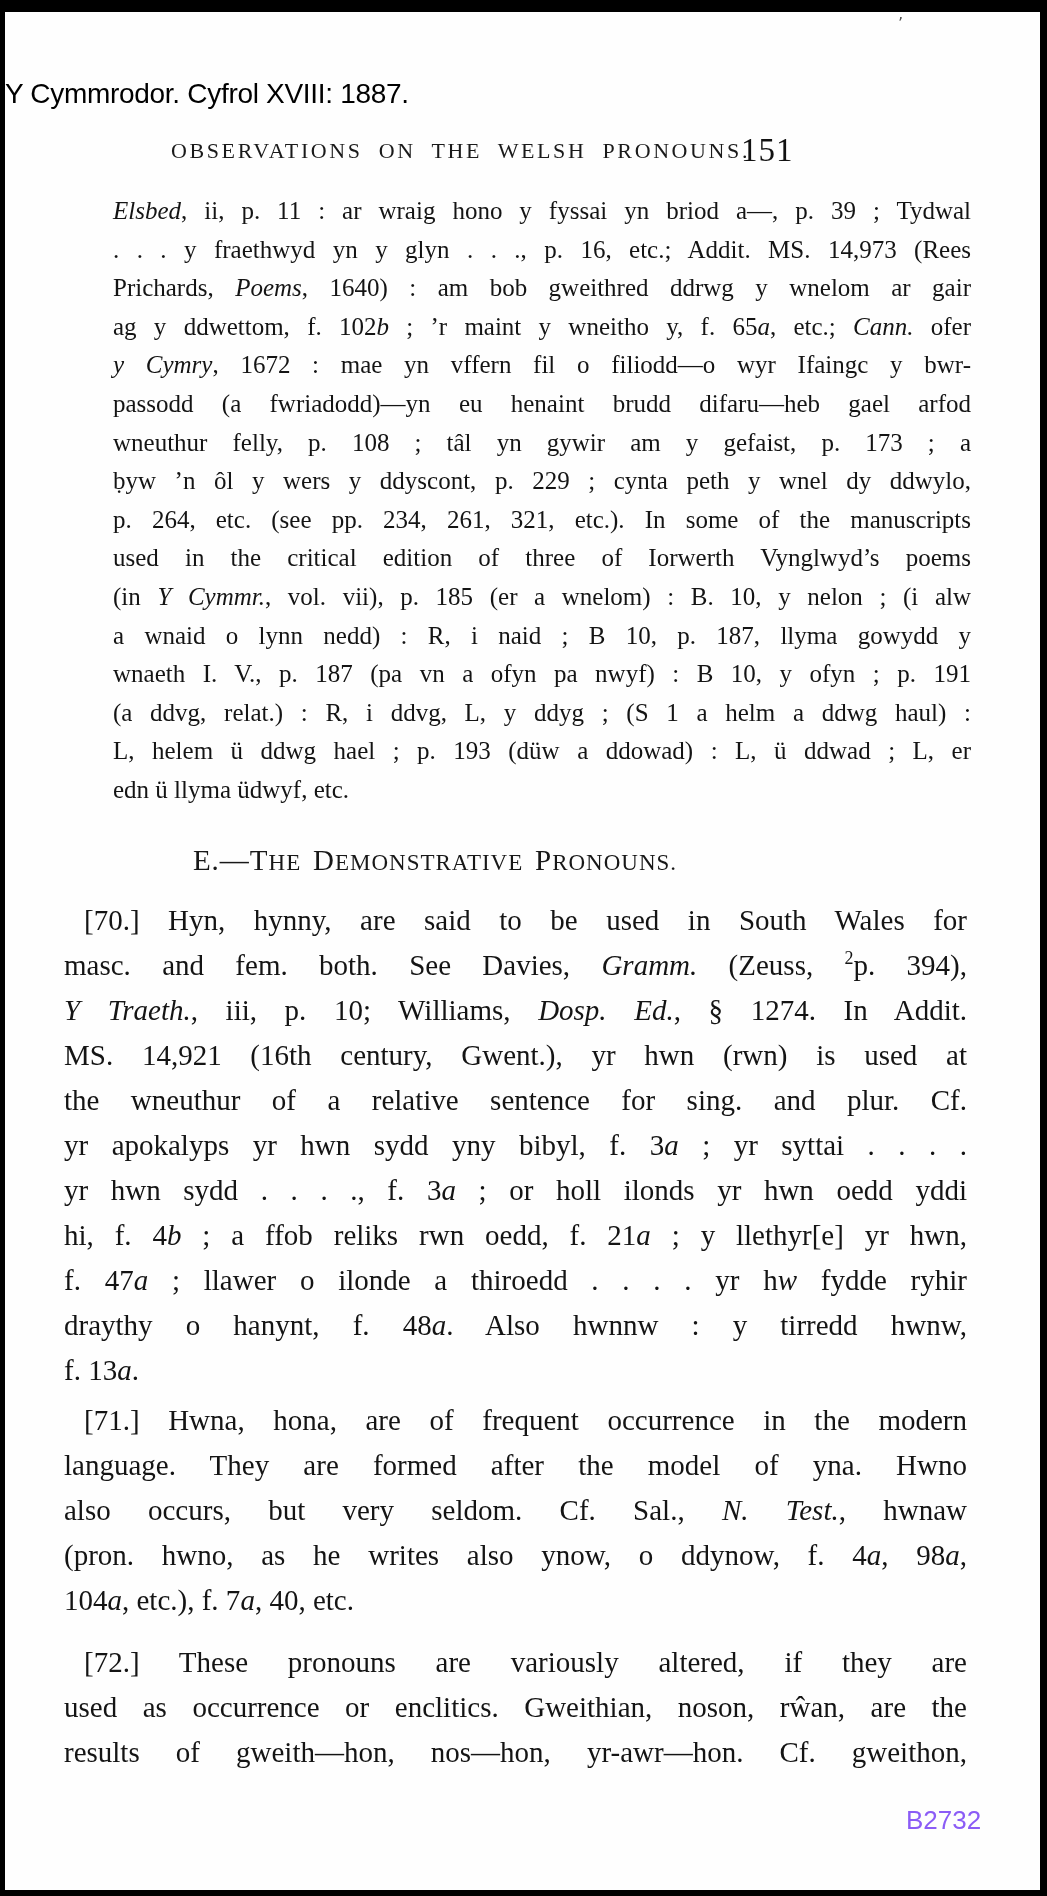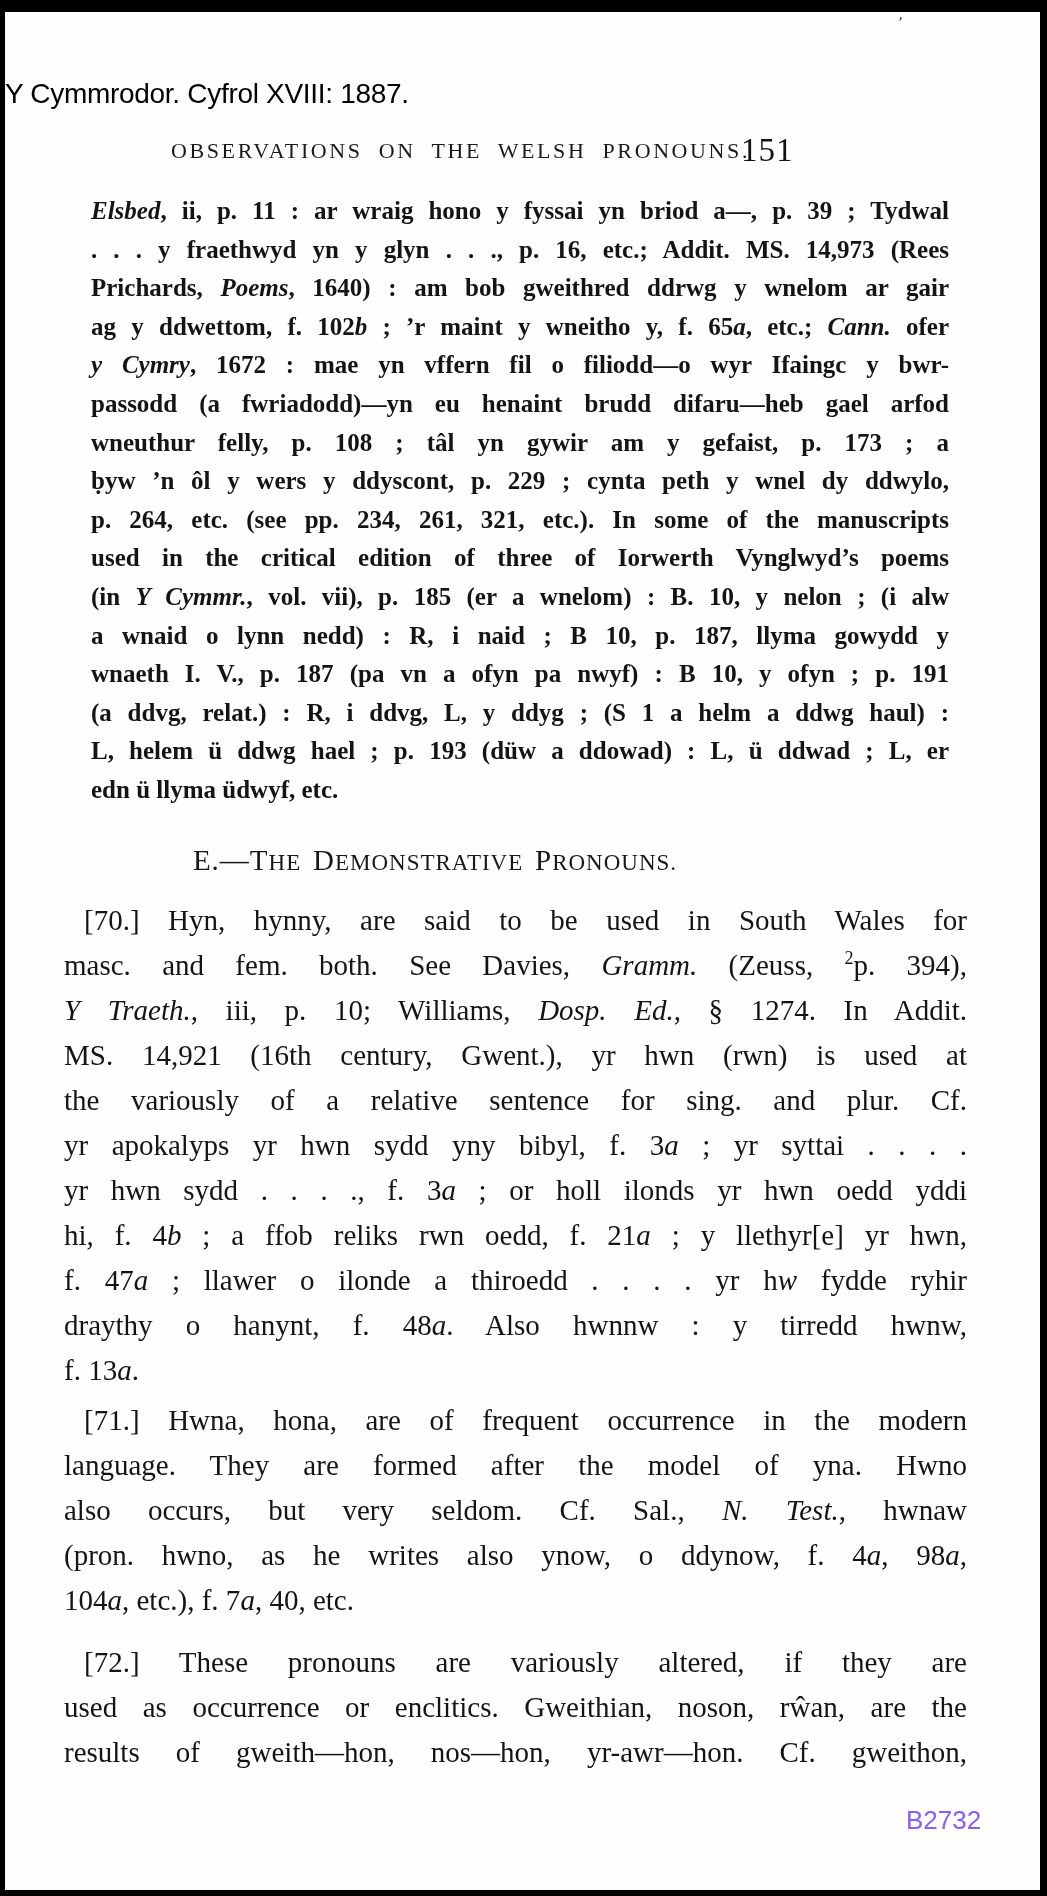--- a/index.html
+++ b/index.html
@@ -25,21 +25,21 @@
     word-spacing:8px;color:#1a1a1a;
   }
   .pagenum{
     position:absolute;left:736px;top:120px;font-size:33px;letter-spacing:1px;color:#111;
   }
   .para{position:absolute;text-align:justify;}
   .para .line{text-align:justify;text-align-last:justify;}
   .para .line.last{text-align-last:left;}
   .para .line.indent{text-indent:20px;}
   .para sup{font-size:0.62em;line-height:0;vertical-align:super;}
-  .para-a{left:86px;top:180px;width:858px;font-size:25px;line-height:38.6px;font-weight:bold;}
+  .para-a{left:108px;top:180px;width:858px;font-size:25px;line-height:38.6px;}
   .section-heading{
     position:absolute;left:0;top:832px;width:860px;text-align:center;
     font-size:29px;letter-spacing:1px;word-spacing:5px;color:#181818;
   }
   .section-heading .sc{font-size:23px;}
   .para-70{left:59px;top:886px;width:903px;font-size:29px;line-height:45px;}
   .para-71{left:59px;top:1386px;width:903px;font-size:29px;line-height:45px;}
   .para-72{left:59px;top:1628px;width:903px;font-size:29px;line-height:45px;}
   .watermark{
     position:absolute;left:901px;top:1793px;
@@ -79,21 +79,21 @@
         <div class="line last">edn ü llyma üdwyf, etc.</div>
       </div>
 
     <div class="section-heading"><span>E.—T</span><span class="sc">HE </span><span>D</span><span class="sc">EMONSTRATIVE </span><span>P</span><span class="sc">RONOUNS.</span></div>
 
     <div class="para para-70">
         <div class="line indent">[70.] Hyn, hynny, are said to be used in South Wales for</div>
         <div class="line">masc. and fem. both. See Davies, <i>Gramm.</i> (Zeuss, <sup>2</sup>p. 394),</div>
         <div class="line"><i>Y Traeth.</i>, iii, p. 10; Williams, <i>Dosp. Ed.</i>, § 1274. In Addit.</div>
         <div class="line">MS. 14,921 (16th century, Gwent.), yr hwn (rwn) is used at</div>
-        <div class="line">the variously of a relative sentence for sing. and plur. Cf.</div>
+        <div class="line">the wneuthur of a relative sentence for sing. and plur. Cf.</div>
         <div class="line">yr apokalyps yr hwn sydd yny bibyl, f. 3<i>a</i> ; yr syttai . . . .</div>
         <div class="line">yr hwn sydd . . . ., f. 3<i>a</i> ; or holl ilonds yr hwn oedd yddi</div>
         <div class="line">hi, f. 4<i>b</i> ; a ffob reliks rwn oedd, f. 21<i>a</i> ; y llethyr[e] yr hwn,</div>
         <div class="line">f. 47<i>a</i> ; llawer o ilonde a thiroedd . . . . yr h<i>w</i> fydde ryhir</div>
         <div class="line">draythy o hanynt, f. 48<i>a</i>. Also hwnnw : y tirredd hwnw,</div>
         <div class="line last">f. 13<i>a</i>.</div>
       </div>
 
     <div class="para para-71">
         <div class="line indent">[71.] Hwna, hona, are of frequent occurrence in the modern</div>

